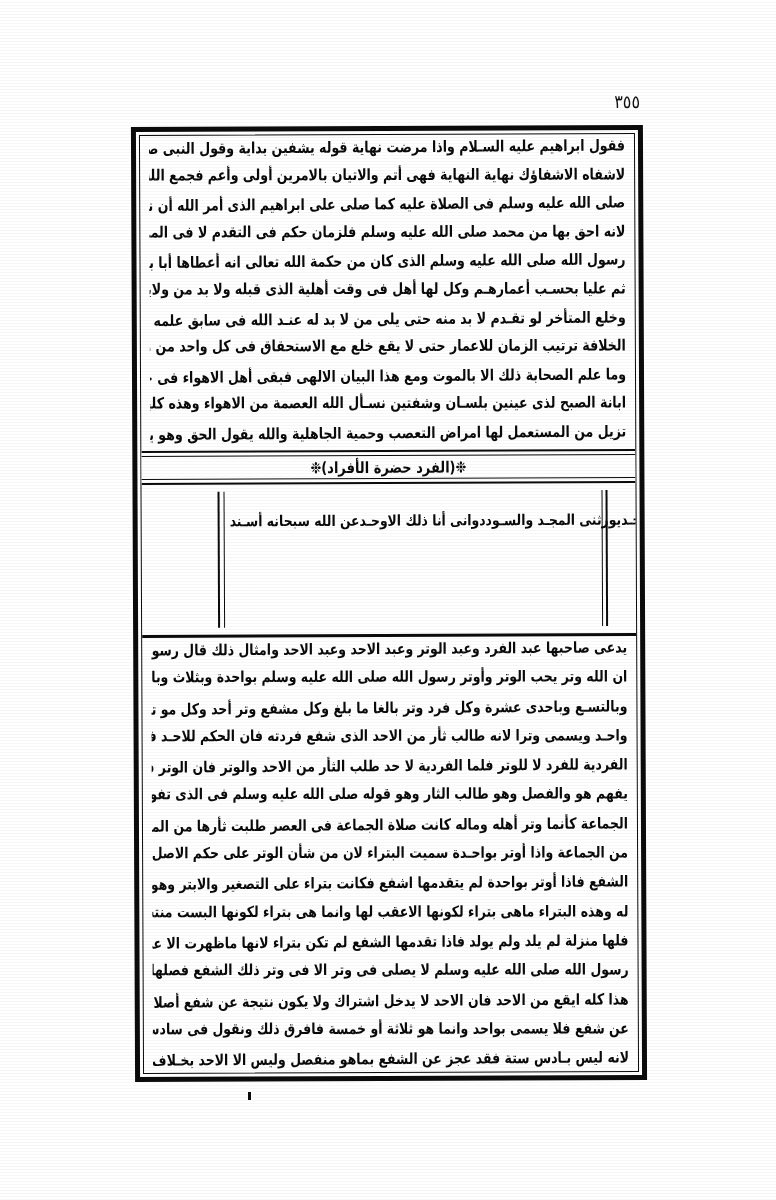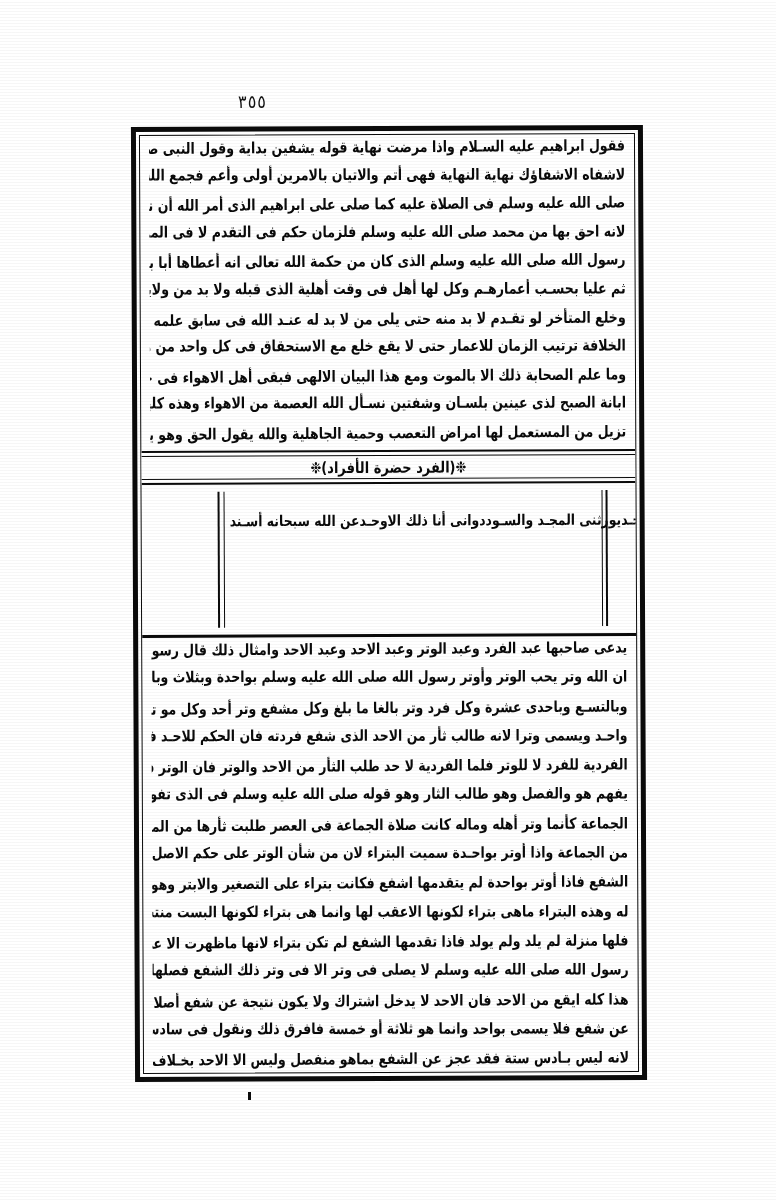--- a/index.html
+++ b/index.html
@@ -14,26 +14,26 @@
     overflow: hidden;
     font-family: "DejaVu Sans", sans-serif;
   }
 
   
   #page-number {
     position: absolute;
     top: 92px;
     left: 0;
     width: 776px;
-    text-align: center;
+    text-align: right;
     font-size: 16px;
     color: #111;
     direction: rtl;
     letter-spacing: 1px;
-    font-family: Liberation Mono, monospace;
+    font-family: Liberation Serif, serif;
   }
   #page-number span { display: inline-block; transform: translateX(-136px) scaleY(1.15); }
 
   
   #page-frame {
     position: absolute;
     left: 133px;
     top: 126px;
     width: 512px;
     height: 955px;

